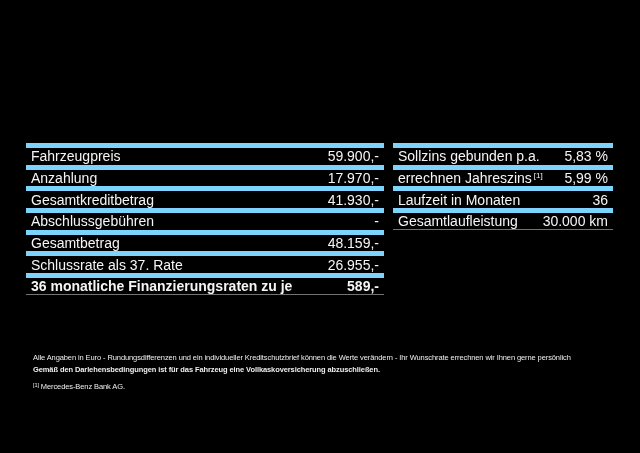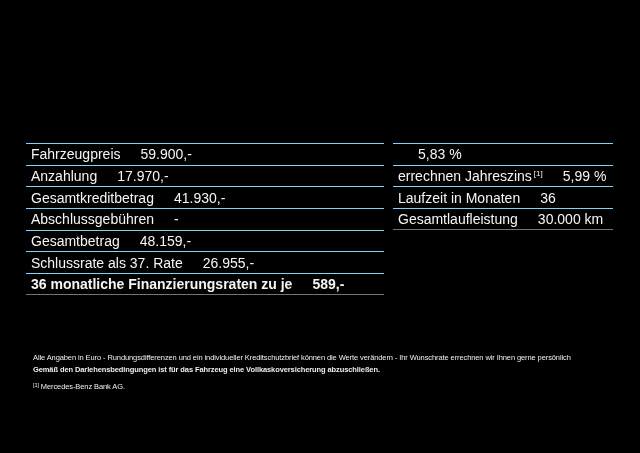--- a/index.html
+++ b/index.html
@@ -14,25 +14,25 @@
 
     .fin-table {
       position: absolute;
       top: 143px;
     }
     #financing-table { left: 26px; width: 358px; }
     #conditions-table { left: 393px; width: 220px; }
 
     .row {
       display: flex;
-      justify-content: flex-start;
+      justify-content: space-between;
       align-items: center;
       height: 21.7px;
       box-sizing: border-box;
-      border-top: 1px solid #7dd3fc;
+      border-top: 5px solid #7dd3fc;
       padding: 0 5px;
     }
     .fin-table .row:last-child { border-bottom: 1px solid #747474; }
 
     .row .label, .row .value {
       font-size: 14px;
       color: #f5f5f5;
       white-space: nowrap;
       line-height: 1;
     }
@@ -96,20 +96,21 @@
     <span class="value">26.955,-</span>
   </div>
   <div class="row bold">
     <span class="label">36 monatliche Finanzierungsraten zu je</span>
     <span class="value">589,-</span>
   </div>
 </div>
 
 <div class="fin-table" id="conditions-table">
   <div class="row">
+    <span class="label">Sollzins gebunden p.a.</span>
     <span class="value">5,83 %</span>
   </div>
   <div class="row">
     <span class="label"><span>errechnen Jahreszins</span><sup class="fn-marker">[1]</sup></span>
     <span class="value">5,99 %</span>
   </div>
   <div class="row">
     <span class="label">Laufzeit in Monaten</span>
     <span class="value">36</span>
   </div>

